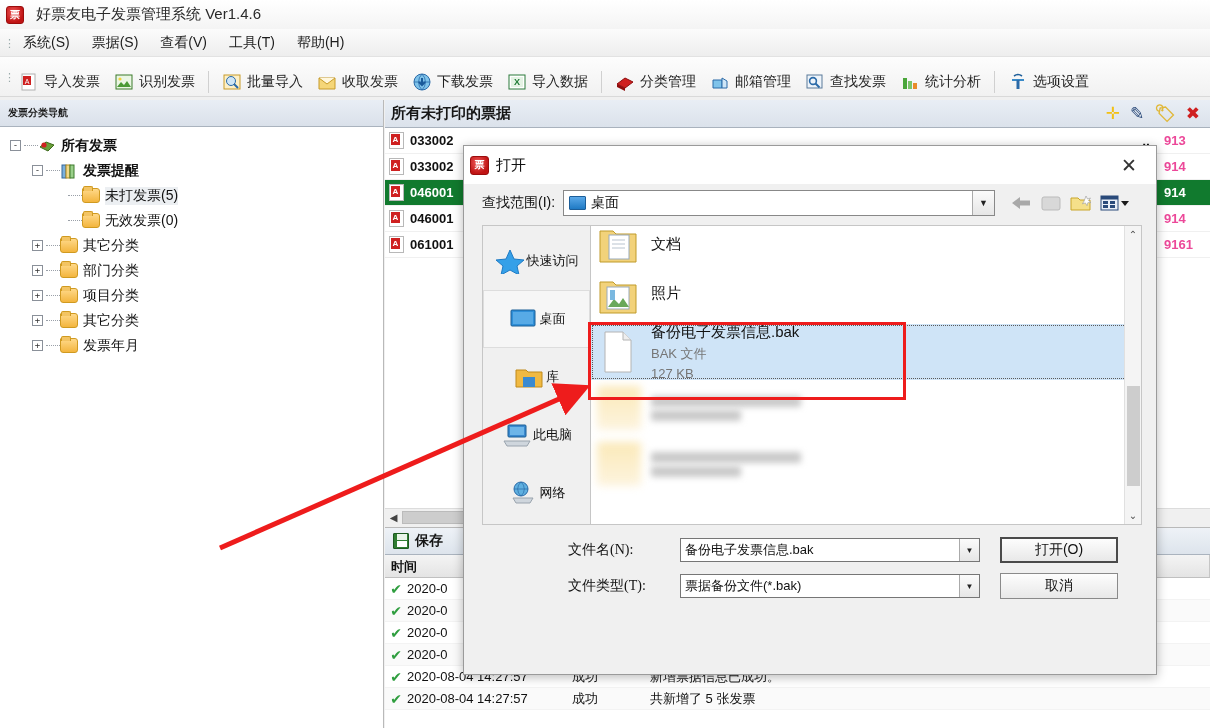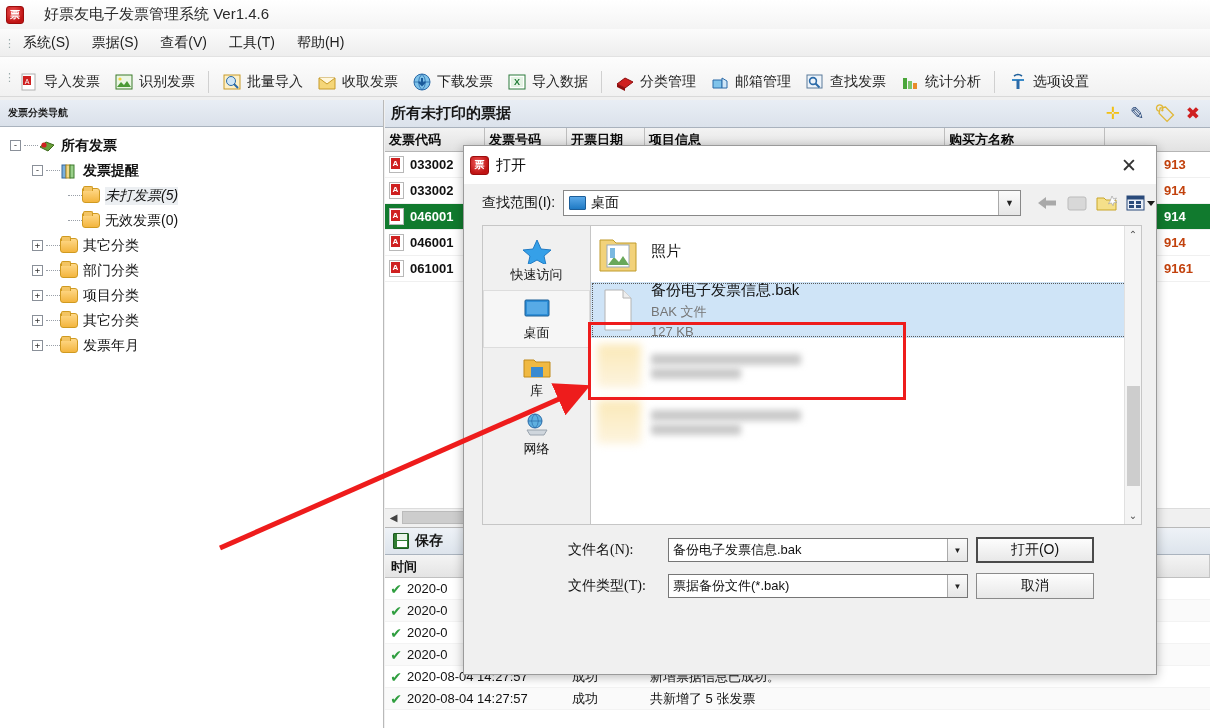--- a/index.html
+++ b/index.html
@@ -21,21 +21,21 @@
   }
   .app-icon {
     width: 18px; height: 18px; border-radius: 3px;
     background: radial-gradient(circle at 40% 35%, #f05a5a, #c01414 70%);
     border: 1px solid #9b0d0d;
     color: #fff; font-size: 10px; font-weight: bold;
     display: flex; align-items: center; justify-content: center;
     flex: none;
   }
   .title-text {
-    margin-left: 20px; font-size: 15px; color: #2a2a2a;
+    margin-left: 12px; font-size: 15px; color: #2a2a2a;
     font-family: "Liberation Sans", sans-serif;
   }
 
   
   .menubar {
     position: absolute; left: 0; top: 29px; width: 1210px; height: 28px;
     background: linear-gradient(#fbfbfb, #eeeeee);
     border-bottom: 1px solid #e2e2e2;
     display: flex; align-items: center; padding-left: 4px;
   }
@@ -118,21 +118,21 @@
   .pdf-ico {
     width: 15px; height: 17px; background: #fff; border: 1px solid #b8b8b8;
     margin: 0 6px 0 4px; position: relative; flex: none;
   }
   .pdf-ico:after {
     content: "A"; position: absolute; left: 1px; top: 1px; width: 9px; height: 11px;
     background: #cf2020; color: #fff; font-size: 8px; line-height: 11px;
     text-align: center; font-weight: bold;
   }
   .cell-code { width: 92px; }
-  .cell-right { margin-left: auto; color: #c2410c; padding-right: 4px; font-weight: bold; }
+  .cell-right { margin-left: auto; color: #ec4899; padding-right: 4px; font-weight: bold; }
   .cell-right.sel { color: #fff; }
   .cell-buyer { width: 58px; text-align: right; color: #111; font-size: 14px; }
   .hscroll {
     position: absolute; left: 0; bottom: 0; width: 825px; height: 17px;
     background: #f0f0f0; border-top: 1px solid #dcdcdc; display: flex; align-items: center;
   }
   .hs-arrow { width: 17px; height: 15px; font-size: 10px; text-align: center; line-height: 15px; color: #444; }
   .hs-thumb { width: 70px; height: 13px; background: #cdcdcd; border: 1px solid #bbb; }
 
   
@@ -180,21 +180,21 @@
     width: 19px; height: 19px; border-radius: 3px;
     background: radial-gradient(circle at 40% 35%, #f05a5a, #c01414 70%);
     border: 1px solid #9b0d0d; color: #fff; font-size: 10px; font-weight: bold;
     display: flex; align-items: center; justify-content: center; flex: none;
   }
   .dlg-title-text { margin-left: 7px; font-size: 15px; color: #111; }
   .dlg-close {
     margin-left: auto; width: 42px; height: 28px; display: flex;
     align-items: center; justify-content: center; font-size: 19px; color: #333;
   }
-  .lookin-row { display: flex; align-items: center; padding: 6px 0 9px 18px; gap: 8px; }
+  .lookin-row { display: flex; align-items: center; padding: 6px 26px 9px 18px; gap: 8px; }
   .lookin-label { font-size: 14px; color: #111; }
   .combo {
     flex: 1; height: 26px; background: #fff; border: 1px solid #888;
     display: flex; align-items: center; padding-left: 5px; position: relative;
   }
   .combo-arrow {
     position: absolute; right: 0; top: 0; width: 22px; height: 24px;
     background: linear-gradient(#fbfbfb,#e6e6e6); border-left: 1px solid #aaa;
     display: flex; align-items: center; justify-content: center; font-size: 9px; color: #222;
   }
@@ -204,21 +204,21 @@
   }
   .combo-text { font-size: 14px; color: #111; }
   .dlg-tools { display: flex; align-items: center; gap: 7px; margin-left: 6px; }
 
   .dlg-body { display: flex; padding: 0 14px 0 18px; height: 300px; }
   .places {
     width: 108px; background: #f0f0f0; border: 1px solid #c6c6c6; border-right: none;
     padding-top: 6px;
   }
   .place {
-    height: 58px; display: flex; flex-direction: column; align-items: center;
+    height: 58px; display: flex; align-items: center;
     justify-content: center; gap: 2px; font-size: 13px; color: #111;
   }
   .place.active { background: #f6f6f6; border: 1px solid #ddd; }
   .place-ico { width: 30px; height: 26px; position: relative; }
   .filelist {
     flex: 1; background: #fff; border: 1px solid #c6c6c6; position: relative; overflow: hidden;
   }
   .fitem { display: flex; align-items: center; height: 56px; padding: 0 6px; gap: 12px; }
   .fitem-ico { width: 42px; height: 44px; flex: none; position: relative; }
   .fitem-lines { display: flex; flex-direction: column; gap: 3px; }
@@ -229,21 +229,21 @@
   .blur-bar { height: 11px; background: #c9c9c9; filter: blur(3px); border-radius: 2px; }
   .vscroll {
     position: absolute; right: 0; top: 0; width: 17px; height: 100%;
     background: #f4f4f4; border-left: 1px solid #e0e0e0;
   }
   .vs-arrow { height: 17px; text-align: center; line-height: 17px; font-size: 10px; color: #505050; }
   .vs-arrow.bot { position: absolute; bottom: 0; width: 100%; }
   .vs-thumb { position: absolute; top: 160px; left: 2px; width: 13px; height: 100px; background: #cdcdcd; }
 
   .dlg-form { padding: 12px 14px 0 104px; }
-  .frow { display: flex; align-items: center; margin-bottom: 10px; gap: 8px; }
+  .frow { display: flex; align-items: center; margin-bottom: 10px; gap: 20px; }
   .flabel { width: 92px; font-size: 14px; color: #111; font-family: "Liberation Serif", serif; }
   .finput {
     width: 300px; height: 24px; background: #fff; border: 1px solid #767676;
     position: relative; display: flex; align-items: center; padding-left: 4px;
     font-size: 13px; color: #111;
   }
   .fin-arrow {
     position: absolute; right: 0; top: 0; width: 20px; height: 22px;
     background: linear-gradient(#fbfbfb,#e6e6e6); border-left: 1px solid #aaa;
     display: flex; align-items: center; justify-content: center; font-size: 8px; color: #222;
@@ -395,21 +395,21 @@
         <div class="tnode" style="padding-left: 28px;">
           <span class="exp">-</span>
           <span class="dots"></span>
           <span class="fico"><svg width="18" height="16">
               <rect x="2" y="2" width="4" height="13" fill="#7ab0dd" stroke="#34679a"></rect>
               <rect x="6" y="2" width="4" height="13" fill="#f0d98a" stroke="#b3891f"></rect>
               <rect x="10" y="2" width="4" height="13" fill="#9ad08a" stroke="#3d7a2c"></rect>
             </svg></span>
           <span class="tlabel-bold">发票提醒</span>
         </div>
-        <div class="tnode " style="padding-left: 50px; font-style: italic;">
+        <div class="tnode " style="padding-left: 50px;">
           <span class="exp hidden"></span>
           <span class="dots"></span>
           <span class="fico folder"></span>
           <span class="tsel">未打发票(5)</span>
         </div>
         <div class="tnode" style="padding-left: 50px;">
           <span class="exp hidden"></span>
           <span class="dots"></span>
           <span class="fico folder"></span>
           <span>无效发票(0)</span>
@@ -450,27 +450,20 @@
   <div class="grid-panel">
     <div class="grid-head">
       <span>所有未打印的票据</span>
       <div class="grid-head-actions" id="grid-actions-holder">
           <span style="color: rgb(242, 192, 20); font-size: 17px; font-weight: bold;">✛</span>
           <span style="color: rgb(43, 74, 122); font-size: 17px; font-weight: bold;">✎</span>
           <span style="color: rgb(224, 184, 58); font-size: 17px; font-weight: bold;">🏷</span>
           <span style="color: rgb(207, 32, 32); font-size: 17px; font-weight: bold;">✖</span>
         </div>
     </div>
-    <div class="colhead" id="colhead-holder">
-        <div style="width: 100px;">发票代码</div>
-        <div style="width: 82px;">发票号码</div>
-        <div style="width: 78px;">开票日期</div>
-        <div style="width: 300px;">项目信息</div>
-        <div style="width: 160px;">购买方名称</div>
-      </div>
     <div id="grid-rows-holder">
         <div class="grow">
           <span class="pdf-ico"></span>
           <span class="cell-code">033002</span>
           <span class="cell-buyer" style="margin-left: auto;">..</span>
           <span class="cell-right" style="margin-left: 14px; width: 46px;">913</span>
         </div>
         <div class="grow">
           <span class="pdf-ico"></span>
           <span class="cell-code">033002</span>
@@ -608,29 +601,49 @@
           </div>
           <div class="place">
             <span class="place-ico"><svg width="30" height="26">
                 <path d="M2 6 h10 l2 2 h14 v15 h-26 z" fill="#f0b942" stroke="#c08a1a"></path>
                 <rect x="9" y="13" width="12" height="10" fill="#3a8ad0"></rect>
               </svg></span>
             <span>库</span>
           </div>
           <div class="place">
             <span class="place-ico"><svg width="30" height="26">
+                <rect x="7" y="3" width="18" height="12" rx="1" fill="#3a8ad0" stroke="#1b5e96"></rect>
+                <rect x="9" y="5" width="14" height="8" fill="#6db5e8"></rect>
+                <path d="M3 19 h26 l-3 5 h-20 z" fill="#cfd6dd" stroke="#9aa4ae"></path>
+              </svg></span>
+            <span>此电脑</span>
+          </div>
+          <div class="place">
+            <span class="place-ico"><svg width="30" height="26">
                 <circle cx="13" cy="9" r="7" fill="#5fb0e0" stroke="#2a6aa8"></circle>
                 <path d="M6 9 h14 M13 2 a9 9 0 0 1 0 14 a9 9 0 0 1 0-14" fill="none" stroke="#2a6aa8" stroke-width=".7"></path>
                 <path d="M5 18 h20 l-3 5 h-14 z" fill="#cfd6dd" stroke="#9aa4ae"></path>
               </svg></span>
             <span>网络</span>
           </div>
         </div>
       <div class="filelist">
         <div id="files-holder" style="padding-top:0px;">
+            <div class="fitem" style="height: 42px;">
+              <span class="fitem-ico"><svg width="42" height="44">
+                  <path d="M3 6 h13 l3 3 h20 v28 h-36 z" fill="#f2d27a" stroke="#c09b2a"></path>
+                  <rect x="12" y="10" width="20" height="24" fill="#fff" stroke="#9ab"></rect>
+                  <path d="M15 15 h13 M15 19 h13 M15 23 h13" stroke="#b9c4cf"></path>
+                </svg></span>
+              <div class="fitem-lines">
+                <div class="fi-name">文档</div>
+                <div class="fi-sub"></div>
+                <div class="fi-sub"></div>
+              </div>
+            </div>
             <div class="fitem">
               <span class="fitem-ico"><svg width="42" height="44">
                   <path d="M3 8 h13 l3 3 h20 v28 h-36 z" fill="#f2d27a" stroke="#c09b2a"></path>
                   <rect x="10" y="13" width="22" height="22" fill="#fff" stroke="#9ab"></rect>
                   <path d="M11 33 l6-8 l5 5 l4-6 l6 9 z" fill="#6aa85a"></path>
                   <rect x="13" y="16" width="5" height="10" fill="#7ab8e0"></rect>
                 </svg></span>
               <div class="fitem-lines">
                 <div class="fi-name">照片</div>
                 <div class="fi-sub"></div>

